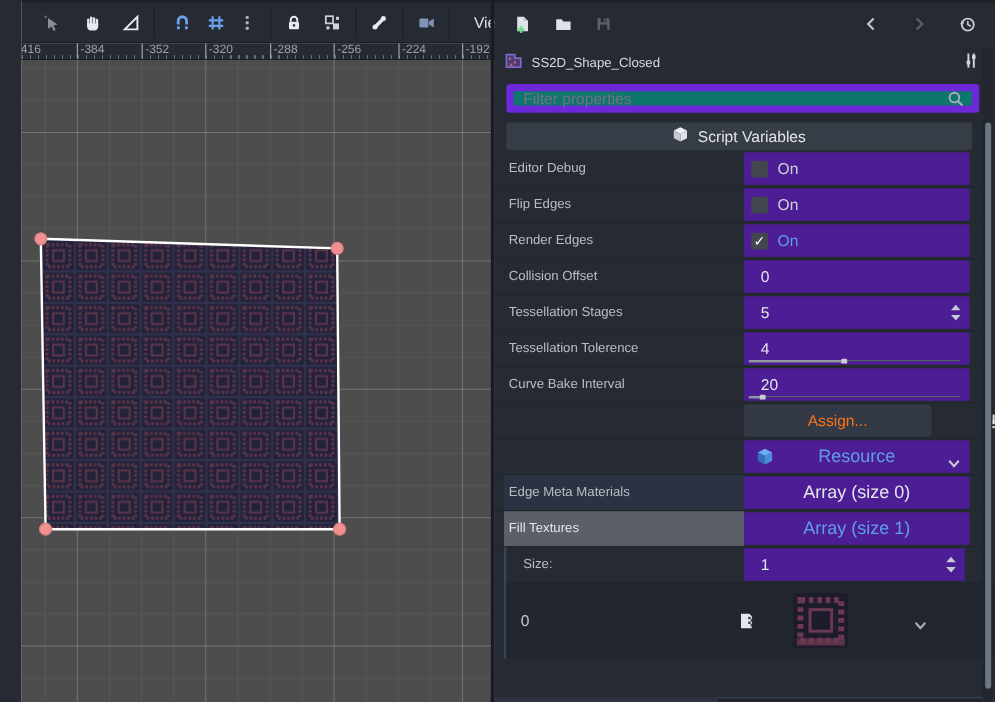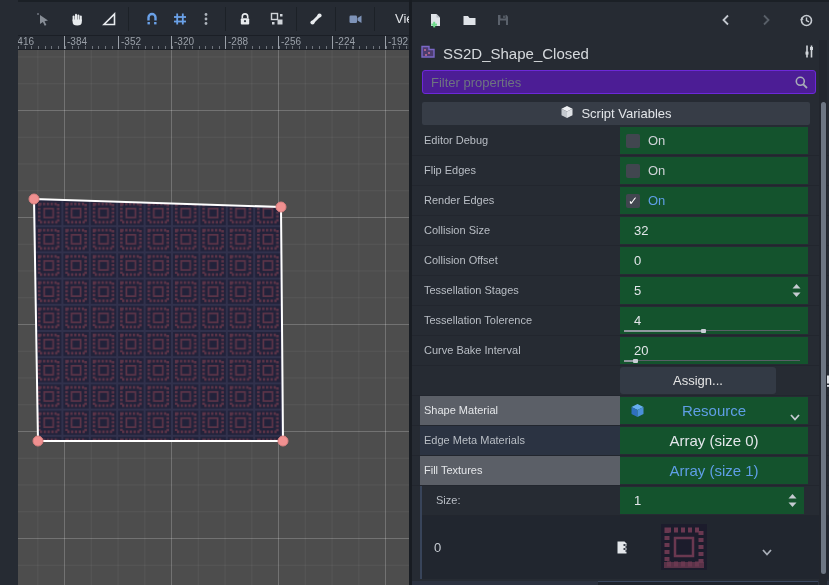--- a/index.html
+++ b/index.html
@@ -40,58 +40,58 @@
                 background:#a2a5a9; border-radius:3px; opacity:.85; }
 
   
   .inspector { position:absolute; left:412px; top:0; width:417px; height:585px; background:#262b33;
                border-top:2px solid #1b2026; }
   .insp-toolbar { position:absolute; left:0; top:0; width:100%; height:36px; display:flex; align-items:center; }
   .insp-toolbar .tb-icon { margin-left:8px; }
   .insp-nav { position:absolute; right:10px; top:5px; display:flex; gap:6px; }
 
   .node-row { position:absolute; left:8px; top:38px; width:401px; height:26px; display:flex; align-items:center; }
-  .node-name { color:#d6dade; font-size:15px; margin-left:6px; flex:1; }
-
-  .filter-bar { position:absolute; left:10px; top:68px; width:394px; height:24px; background:#4c1d95;
-                border:1px solid #6d28d9; border-radius:3px; display:flex; align-items:center; }
+  .node-name { color:#d6dade; font-size:11px; margin-left:6px; flex:1; }
+
+  .filter-bar { position:absolute; left:10px; top:68px; width:394px; height:24px; background:#0f766e;
+                border:6px solid #6d28d9; border-radius:3px; display:flex; align-items:center; }
   .filter-bar input { flex:1; background:transparent; border:none; outline:none; color:#cdd1d6;
                       font-size:13px; padding:0 8px; font-family:inherit; }
   .filter-bar input::placeholder { color:#6e7480; }
   .filter-bar .mag { margin-right:6px; display:flex; }
 
   .section-header { position:absolute; left:10px; top:100px; width:388px; height:23px; background:#373d47;
                     border-radius:2px; display:flex; align-items:center; justify-content:center; gap:7px;
                     color:#e2e5e9; font-size:13px; }
 
   .rows { position:absolute; left:0; top:124px; width:417px; }
   .prow { position:relative; height:30px; width:417px; border-bottom:1px solid #22262e; }
   .plabel { position:absolute; left:8px; top:0; width:200px; height:29px; line-height:29px;
             color:#b9bec5; font-size:11px; white-space:nowrap; overflow:hidden; padding-left:4px; }
   .plabel.hl-gray { background:#5b5f67; color:#e4e6e9; }
   .plabel.hl-blue { background:#2b3342; }
-  .pvalue { position:absolute; left:208px; top:1px; width:188px; height:27px; background:#14532d; }
+  .pvalue { position:absolute; left:208px; top:1px; width:188px; height:27px; background:#4c1d95; }
   .val-text { position:absolute; left:14px; top:0; height:27px; line-height:27px; color:#e3e6ea; font-size:13px; }
   .center-text { position:absolute; left:0; right:0; top:0; height:27px; line-height:27px; text-align:center;
                  color:#e3e6ea; font-size:15px; }
   .blue { color:#5f9ee6 !important; }
 
   .checkbox { position:absolute; left:6px; top:6.5px; width:14px; height:14px; background:#41464f;
               border-radius:2px; color:#fff; font-size:12px; line-height:14px; text-align:center; }
   .check-on-label { position:absolute; left:28px; top:0; height:27px; line-height:27px; font-size:13px; color:#cfd3d8; }
 
   .spinner { position:absolute; right:7px; top:6px; width:9px; height:15px; }
   .spinner svg { display:block; }
 
   .slider-track { position:absolute; left:4px; right:8px; bottom:3px; height:1px; background:#5a5f67; }
   .slider-fill { position:absolute; left:0; top:-0.5px; height:2px; background:#9298a0; }
   .slider-grab { position:absolute; top:-1.5px; width:5px; height:4px; background:#c9ced5; border-radius:1px; }
 
   .assign-btn { position:absolute; left:0; top:0; width:156px; height:27px; background:#333a45; border-radius:3px;
-                color:#e5e5e5; font-size:13px; text-align:center; line-height:27px; }
+                color:#f97316; font-size:13px; text-align:center; line-height:27px; }
   .pick-btn { position:absolute; right:-32px; top:2px; width:24px; height:24px; display:flex;
               align-items:center; justify-content:center; }
 
   .res-cube { position:absolute; left:10px; top:6px; }
   .chev { position:absolute; right:8px; top:10px; }
 
   .subsection { position:absolute; left:8px; top:0px; width:462px; border-left:2px solid #38445a;
                 border-right:2px solid #38445a; }
   .size-row { position:relative; height:30px; border-bottom:1px solid #22262e; }
   .size-row .plabel { left:10px; }
@@ -341,26 +341,20 @@
       </div>
 
       <div class="prow">
         <div class="plabel">Render Edges</div>
         <div class="pvalue">
           <div class="checkbox">✓</div>
           <span class="check-on-label blue">On</span>
         </div>
       </div>
 
-      <div class="prow">
-        <div class="plabel">Collision Size</div>
-        <div class="pvalue">
-          <span class="val-text">32</span>
-        </div>
-      </div>
 
       <div class="prow">
         <div class="plabel">Collision Offset</div>
         <div class="pvalue">
           <span class="val-text">0</span>
         </div>
       </div>
 
       <div class="prow">
         <div class="plabel">Tessellation Stages</div>
@@ -404,21 +398,20 @@
             <svg width="16" height="16">
                 <rect x="7" y="2.5" width="2" height="4.5" fill="#dfe3e8"></rect>
                 <path d="M5,7 h6 l1.5,3.5 h-9 Z" fill="#dfe3e8"></path>
                 <rect x="3.5" y="12" width="9" height="1.8" fill="#dfe3e8"></rect>
               </svg>
           </div>
         </div>
       </div>
 
       <div class="prow">
-        <div class="plabel hl-gray">Shape Material</div>
         <div class="pvalue">
           <span class="res-cube">
             <svg width="15" height="15">
                 <polygon points="7.5,1 13.5,4 7.5,7 1.5,4" fill="#66aef0"></polygon>
                 <polygon points="1.5,4 7.5,7 7.5,14 1.5,11" fill="#2f6fbe"></polygon>
                 <polygon points="13.5,4 7.5,7 7.5,14 13.5,11" fill="#4a8fd8"></polygon>
               </svg>
           </span>
           <span class="center-text blue">Resource</span>
           <span class="chev">

